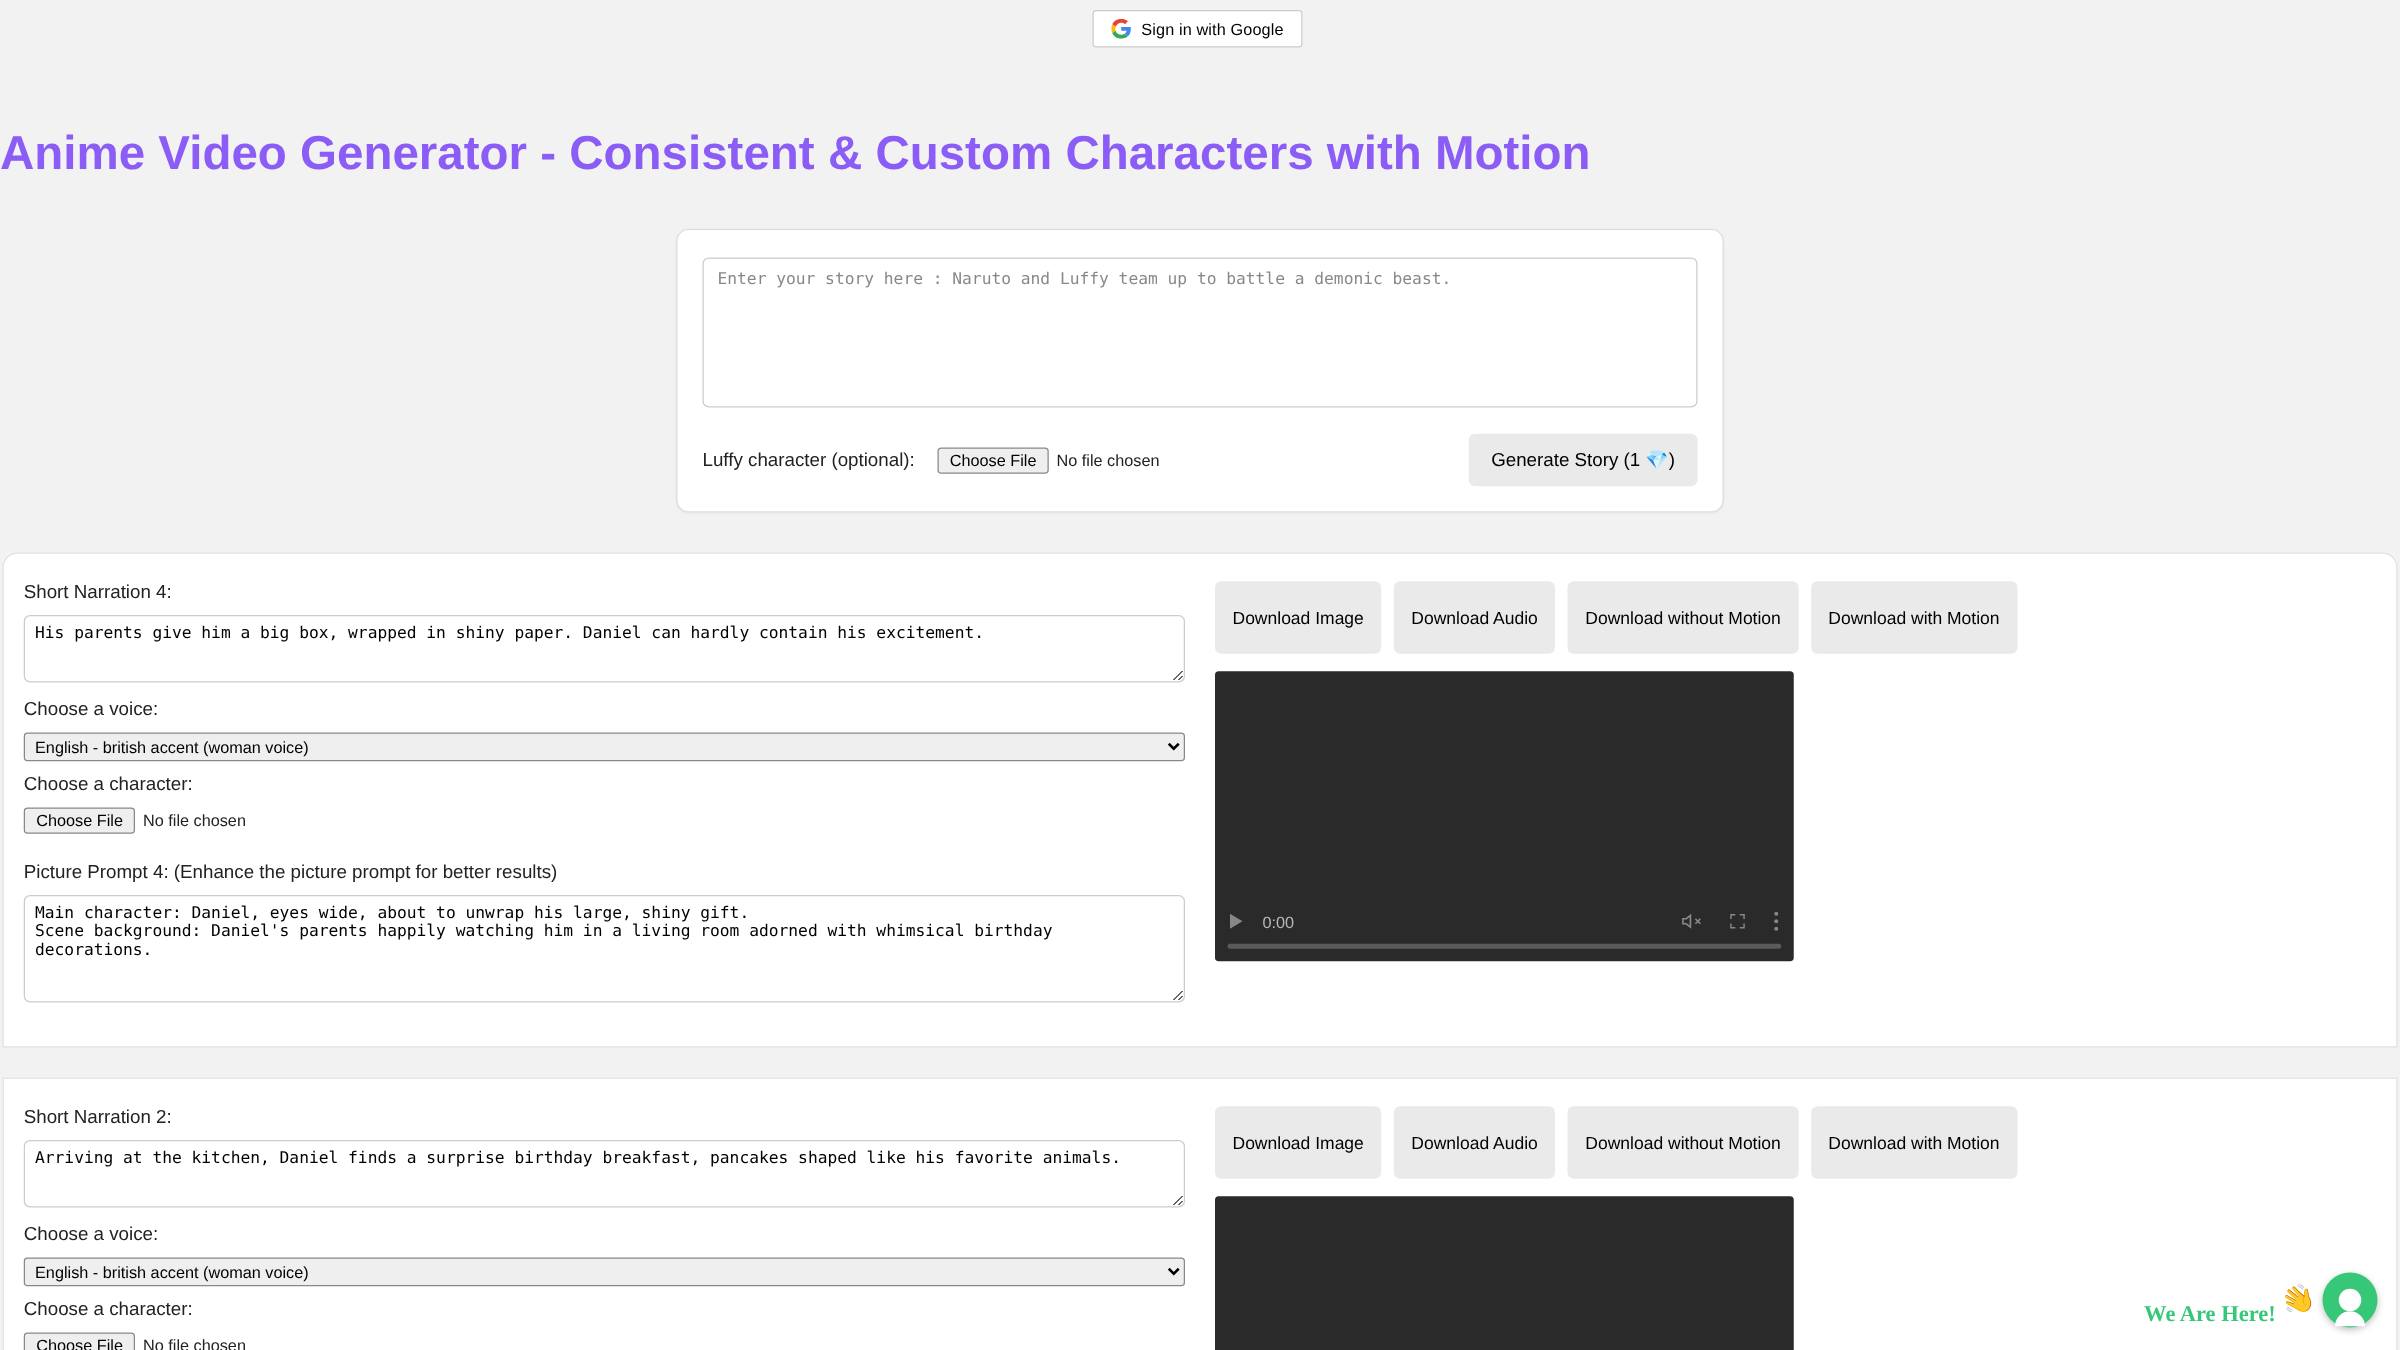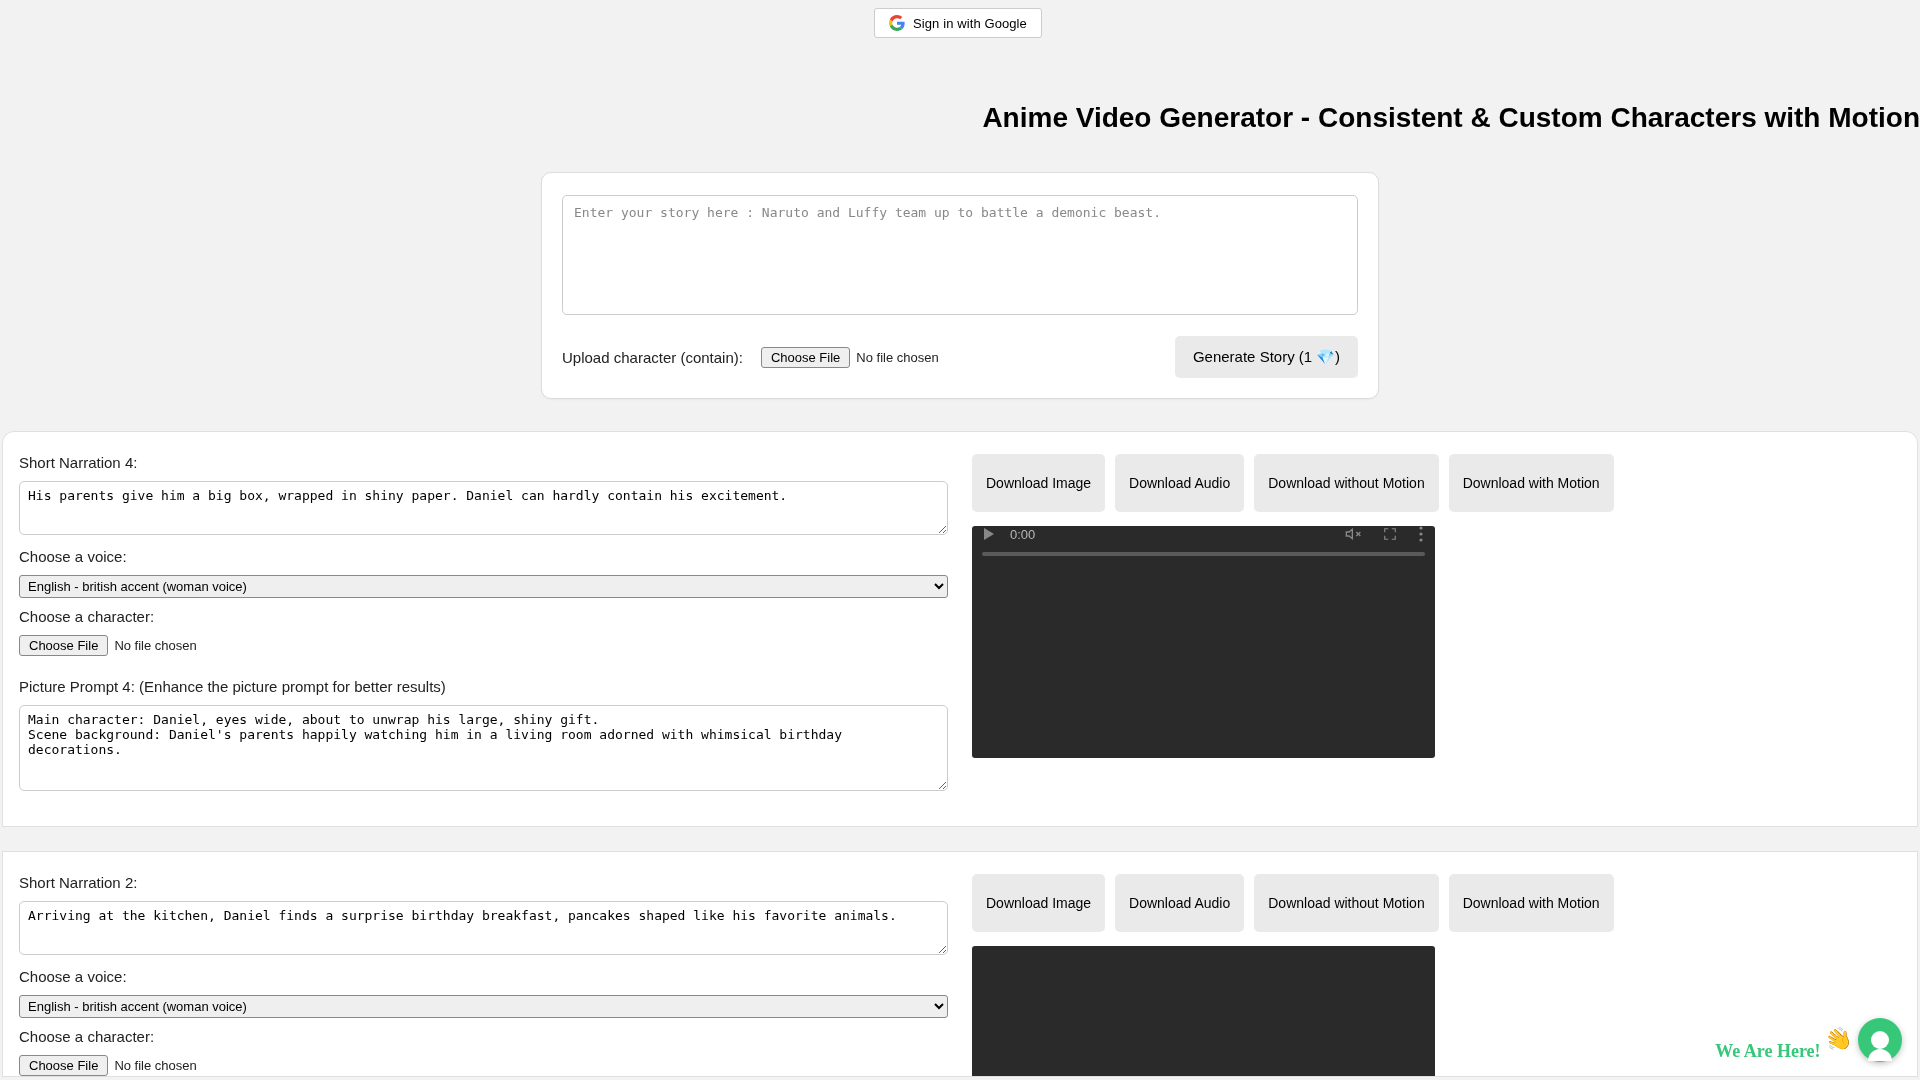--- a/index.html
+++ b/index.html
@@ -7,22 +7,22 @@
 
     .header-signin { display: flex; justify-content: center; padding: 8px 4px 0 0; }
     .signin-btn {
       background: #fff; border: 1px solid #ccc; border-radius: 3px;
       padding: 6px 14px; display: inline-flex; align-items: center; gap: 8px;
       font-size: 13px; cursor: pointer; letter-spacing: 0.1px;
     }
     .google-logo { width: 16px; height: 16px; display: inline-block; }
 
     h1.page-title {
-      text-align: right; font-size: 28px; font-weight: 700;
-      margin: 64px 0 38px 0; color: #000000;
+      text-align: left; font-size: 38px; font-weight: 700;
+      margin: 64px 0 38px 0; color: #8b5cf6;
     }
 
     .generator-card {
       width: 838px; margin: 0 auto 32px auto;
       background: #fff; border: 1px solid #ddd; border-radius: 10px;
       padding: 22px 20px 20px 20px;
       box-shadow: 0 1px 2px rgba(0,0,0,0.04);
     }
     .story-textarea {
       width: 100%; height: 120px; resize: none;
@@ -72,21 +72,21 @@
     }
     .scene-left > * { margin-bottom: 10px; }
     .scene-right { }
     .download-row { display: flex; gap: 10px; flex-wrap: wrap; margin-bottom: 14px; }
     .dl-btn {
       background: #eaeaea; border: none; border-radius: 5px;
       padding: 21px 14px; font-size: 14px; cursor: pointer;
     }
     .video-box {
       width: 463px; height: 232px; background: #2a2a2a; border-radius: 3px;
-      position: relative; display: flex; flex-direction: column; 
+      position: relative; display: flex; flex-direction: column; justify-content: flex-end;
     }
     .video-controls {
       display: flex; align-items: center; justify-content: space-between;
       padding: 0 12px 4px 12px; color: #b8b8b8; font-size: 13px;
     }
     .vc-left { display: flex; align-items: center; gap: 16px; }
     .vc-right { display: flex; align-items: center; gap: 22px; }
     .play-icon { width: 0; height: 0; border-left: 10px solid #888; border-top: 6px solid transparent; border-bottom: 6px solid transparent; }
     .mute-icon, .fs-icon, .kebab-icon { color: #888; display: inline-flex; }
     .progress-bar { height: 4px; background: #5a5a5a; margin: 6px 10px 10px 10px; border-radius: 2px; }
@@ -135,21 +135,21 @@
     </span>
     <span>Sign in with Google</span>
   </button>
 </div>
 
 <h1 class="page-title">Anime Video Generator - Consistent &amp; Custom Characters with Motion</h1>
 
 <div class="generator-card">
   <textarea class="story-textarea" placeholder="Enter your story here : Naruto and Luffy team up to battle a demonic beast." style=""></textarea>
   <div class="upload-row">
-    <span class="upload-label">Upload character (contain):</span>
+    <span class="upload-label">Luffy character (optional):</span>
     <span class="filechooser">
       <button class="choosefile-btn">Choose File</button>
       <span class="nofile">No file chosen</span>
     </span>
     <button class="generate-btn">Generate Story (1 💎)</button>
   </div>
 </div>
 
 <div class="scene-block">
   <div class="scene-left">

